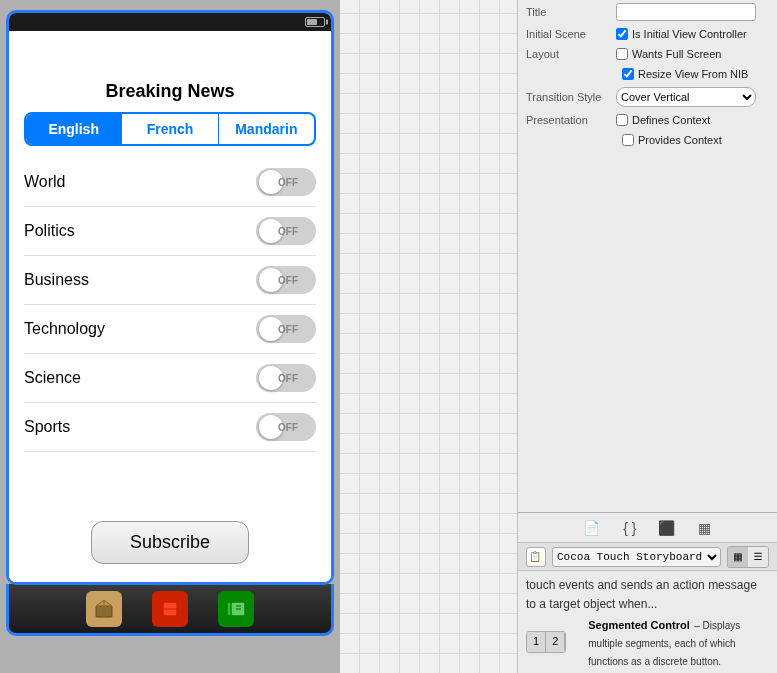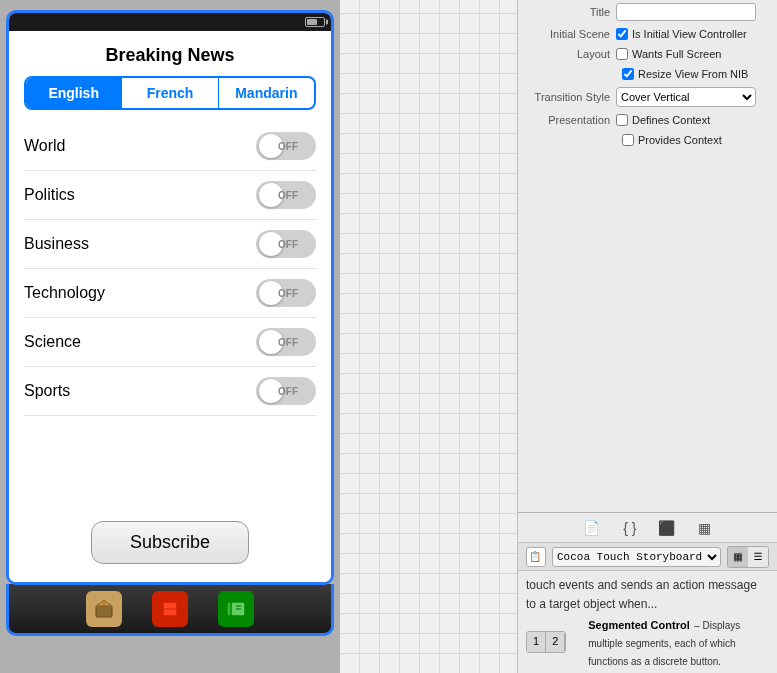--- a/index.html
+++ b/index.html
@@ -29,20 +29,21 @@
     .iphone-frame {
       width: 328px;
       height: 575px;
       border: 3px solid #2979ff;
       border-radius: 10px;
       background: #fff;
       display: flex;
       flex-direction: column;
       overflow: hidden;
       position: relative;
+      gap: 36px;
     }
 
     .iphone-status-bar {
       height: 18px;
       background: #1a1a1a;
       display: flex;
       align-items: center;
       justify-content: flex-end;
       padding: 0 6px;
     }
@@ -249,21 +250,21 @@
       align-items: center;
       padding: 3px 8px;
       font-size: 11px;
       color: #222;
       min-height: 22px;
     }
 
     .prop-label {
       color: #555;
       min-width: 90px;
-      text-align: right;
+      text-align: left;
       padding-right: 6px;
     }
 
     .prop-input {
       width: 140px;
       height: 18px;
       border: 1px solid #aaa;
       border-radius: 3px;
       background: #fff;
       font-size: 11px;
@@ -289,21 +290,21 @@
 
     input[type="checkbox"] {
       width: 12px;
       height: 12px;
     }
 
     .prop-select {
       width: 140px;
       height: 20px;
       border: 1px solid #aaa;
-      border-radius: 4px;
+      border-radius: 9px;
       background: #fff;
       font-size: 11px;
     }
 
     
     .right-wrapper {
       display: flex;
       flex: 1;
     }
 

